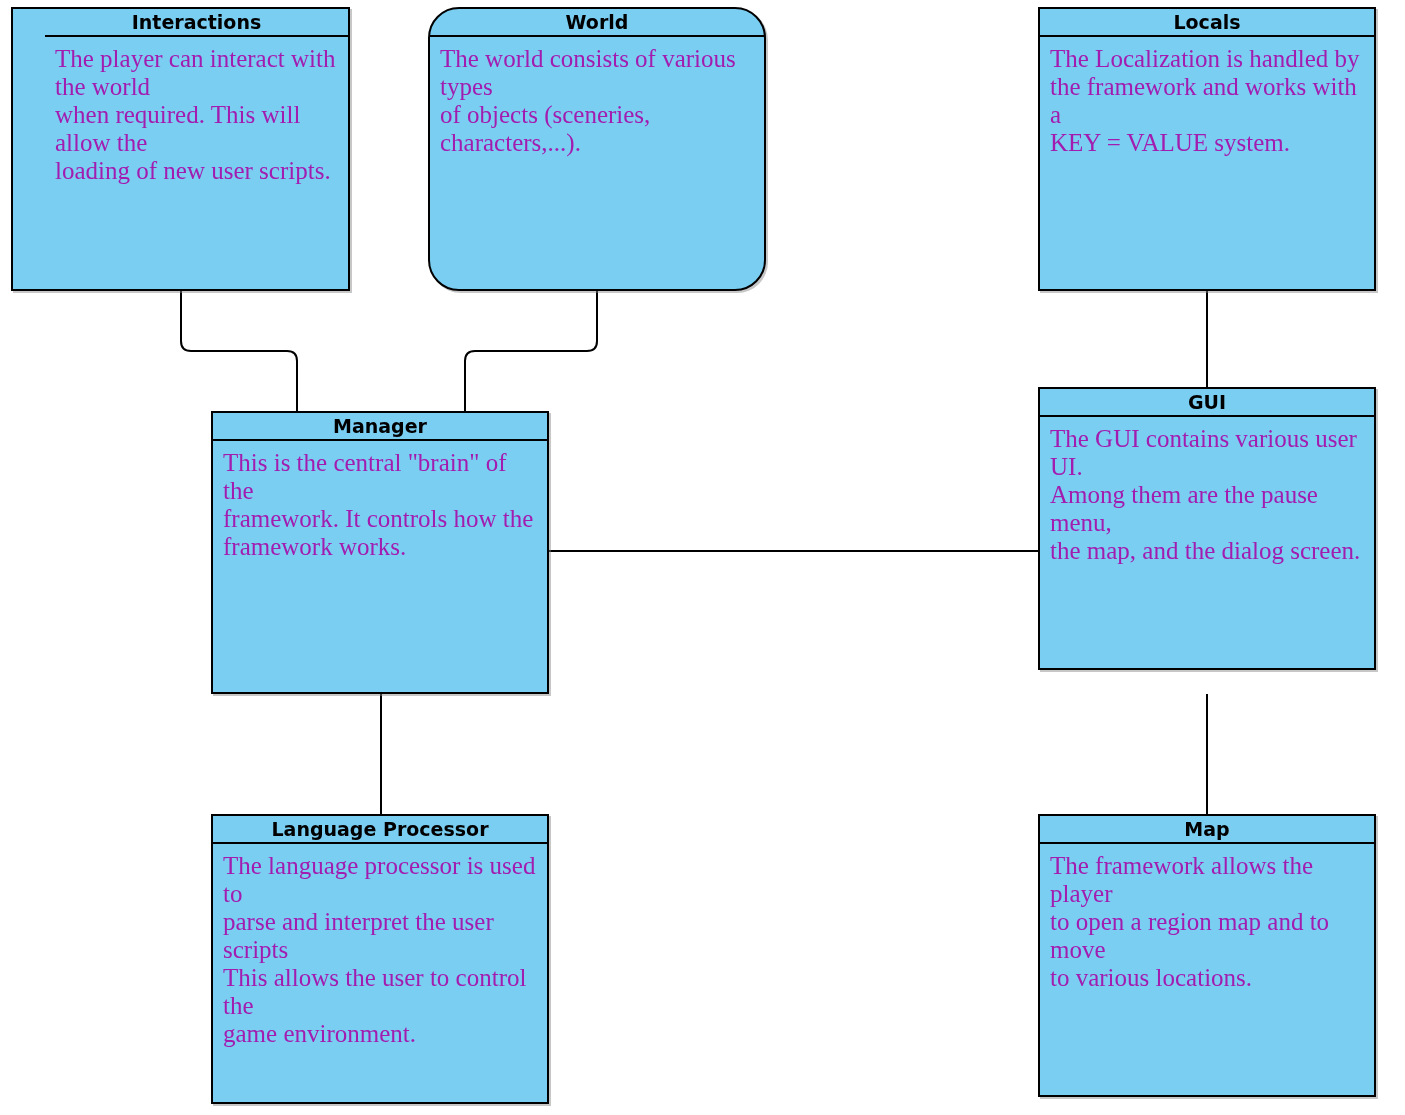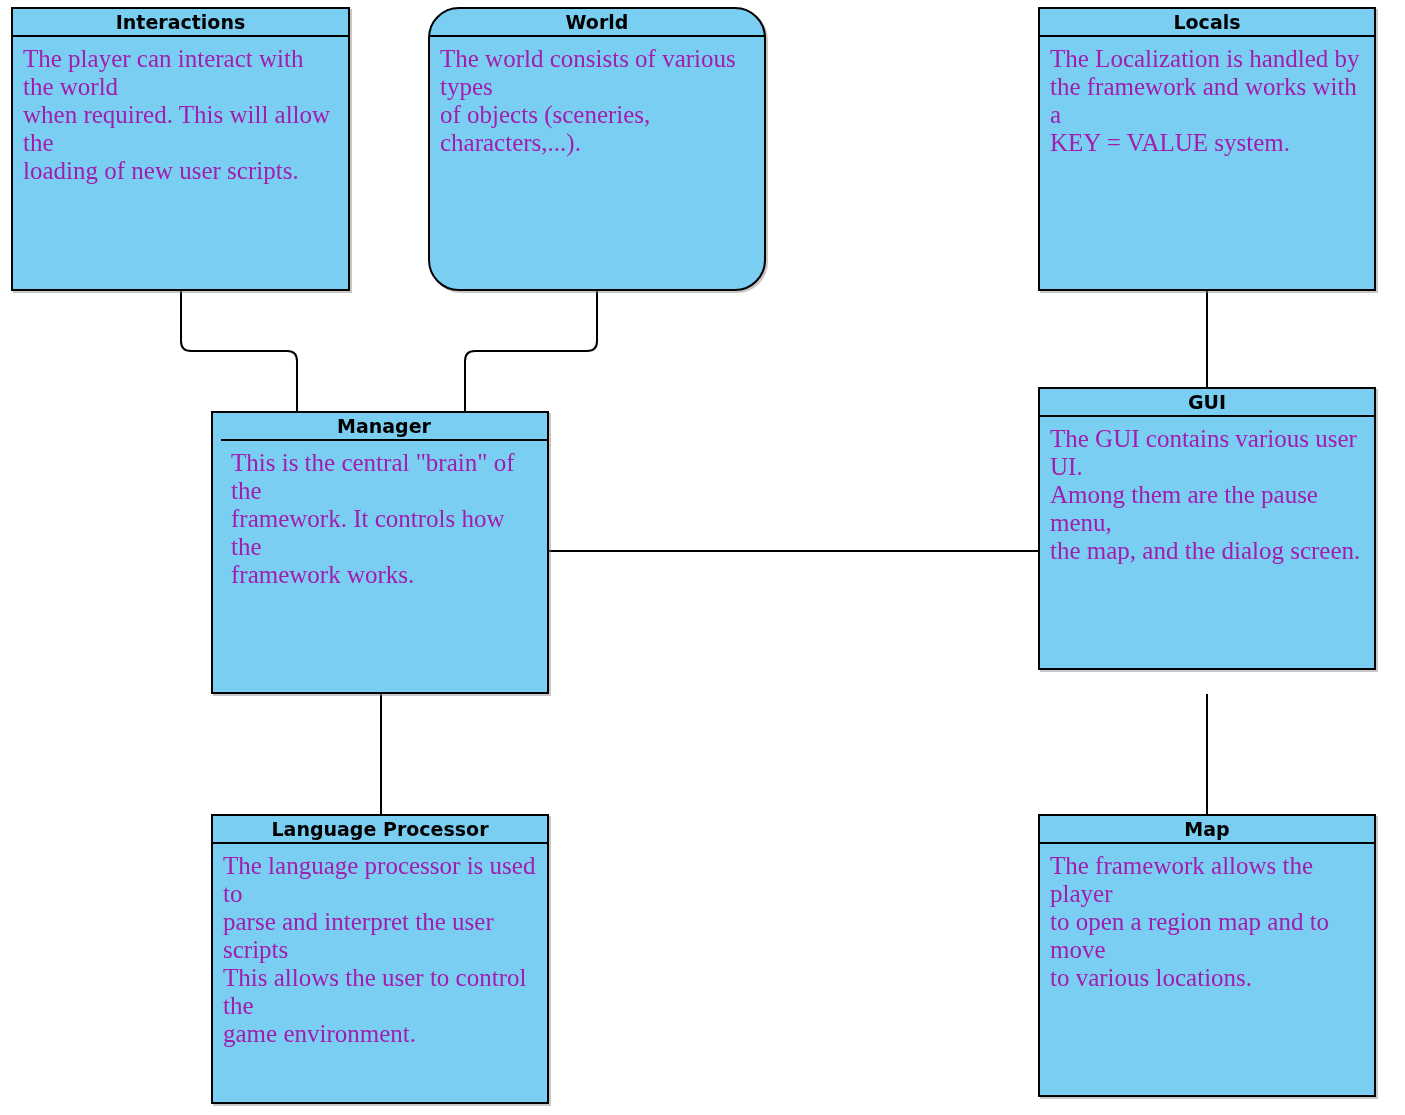--- a/index.html
+++ b/index.html
@@ -39,24 +39,24 @@
   }
   .node-body {
     padding: 8px 9px 0 10px;
     font-family: "Liberation Serif", serif;
     font-size: 25px;
     line-height: 28px;
     color: #a21caf;
     white-space: pre-line;
   }
   
-  #node-interactions        { left: 11px;   top: 7px;   width: 339px; height: 284px; }
+  #node-interactions        { left: 11px;   top: 7px;   width: 339px; height: 284px; padding-left: 32px; }
   #node-world               { left: 428px;  top: 7px;   width: 338px; height: 284px; border-radius: 31px; }
   #node-locals              { left: 1038px; top: 7px;   width: 338px; height: 284px; }
-  #node-manager             { left: 211px;  top: 411px; width: 338px; height: 283px; padding-left: 8px; }
+  #node-manager             { left: 211px;  top: 411px; width: 338px; height: 283px; }
   #node-gui                 { left: 1038px; top: 387px; width: 338px; height: 283px; }
   #node-language-processor  { left: 211px;  top: 814px; width: 338px; height: 290px; }
   #node-map                 { left: 1038px; top: 814px; width: 338px; height: 283px; }
 </style>
 </head>
 <body>
 
 <svg class="edge-layer" width="1405" height="1115" viewBox="0 0 1405 1115">
   <path d="M181,291 V341 Q181,351 191,351 H287 Q297,351 297,361 V411"></path>
   <path d="M597,291 V341 Q597,351 587,351 H475 Q465,351 465,361 V411"></path>

